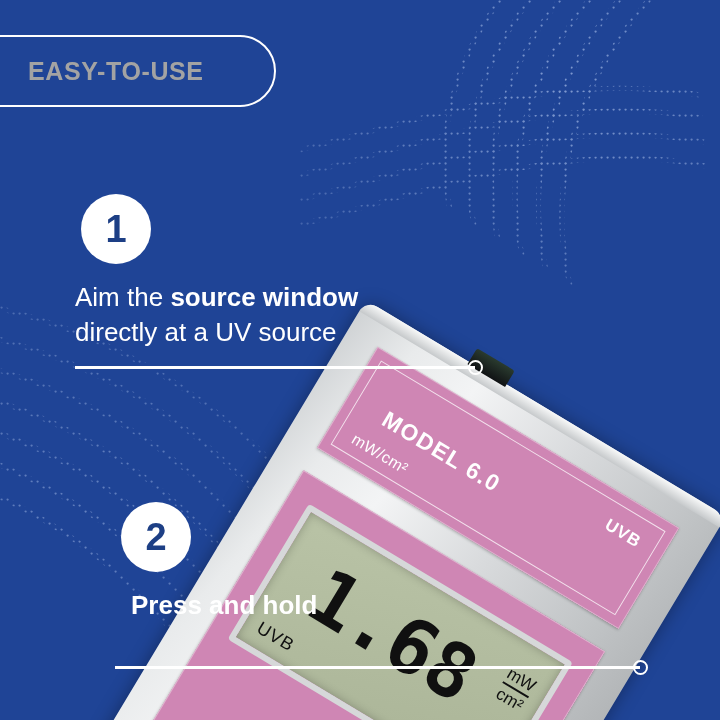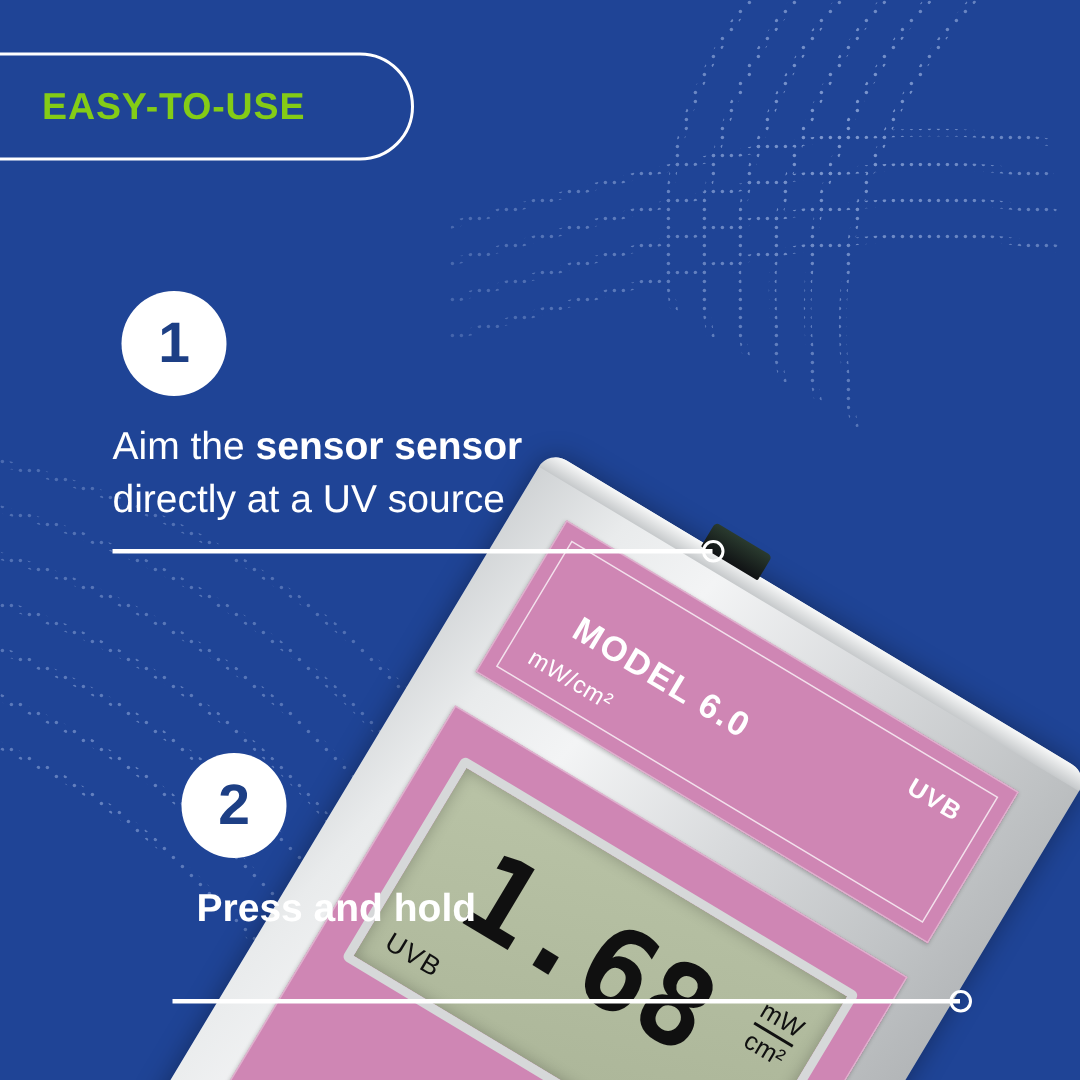--- a/index.html
+++ b/index.html
@@ -16,21 +16,21 @@
   .bg-waves{position:absolute;inset:0;pointer-events:none;}
 
   
   .badge{
     position:absolute;left:-40px;top:35px;width:316px;height:72px;
     border:2px solid #ffffff;border-radius:0 36px 36px 0;
     box-sizing:border-box;
     display:flex;align-items:center;
   }
   .badge-label{
-    color:#84cc16;font-weight:bold;font-size:25px;letter-spacing:.6px;
+    color:#a3a3a3;font-weight:bold;font-size:25px;letter-spacing:.6px;
     margin-left:66px;white-space:nowrap;
   }
 
   
   .step{position:absolute;}
   .step-circle{
     position:absolute;width:70px;height:70px;border-radius:50%;
     background:#ffffff;display:flex;align-items:center;justify-content:center;
   }
   .step-num{color:#1d3f85;font-weight:bold;font-size:38px;line-height:1;}
@@ -196,21 +196,21 @@
   <div class="badge">
     <span class="badge-label">EASY-TO-USE</span>
   </div>
 
   <div class="step">
     <div class="step-circle" style="left:81px;top:194px;">
       <span class="step-num">1</span>
     </div>
     <div class="step-text" style="left:75px;top:280px;">
       <div>
-        <span>Aim the </span><span class="b">sensor sensor</span>
+        <span>Aim the </span><span class="b">source window</span>
       </div>
       <div>directly at a UV source</div>
     </div>
     <div class="rule" style="left:75px;top:366px;width:400px;"></div>
     <div class="marker-ring" style="left:468px;top:360px;"></div>
   </div>
 
   <div class="step">
     <div class="step-circle" style="left:121px;top:502px;">
       <span class="step-num">2</span>

